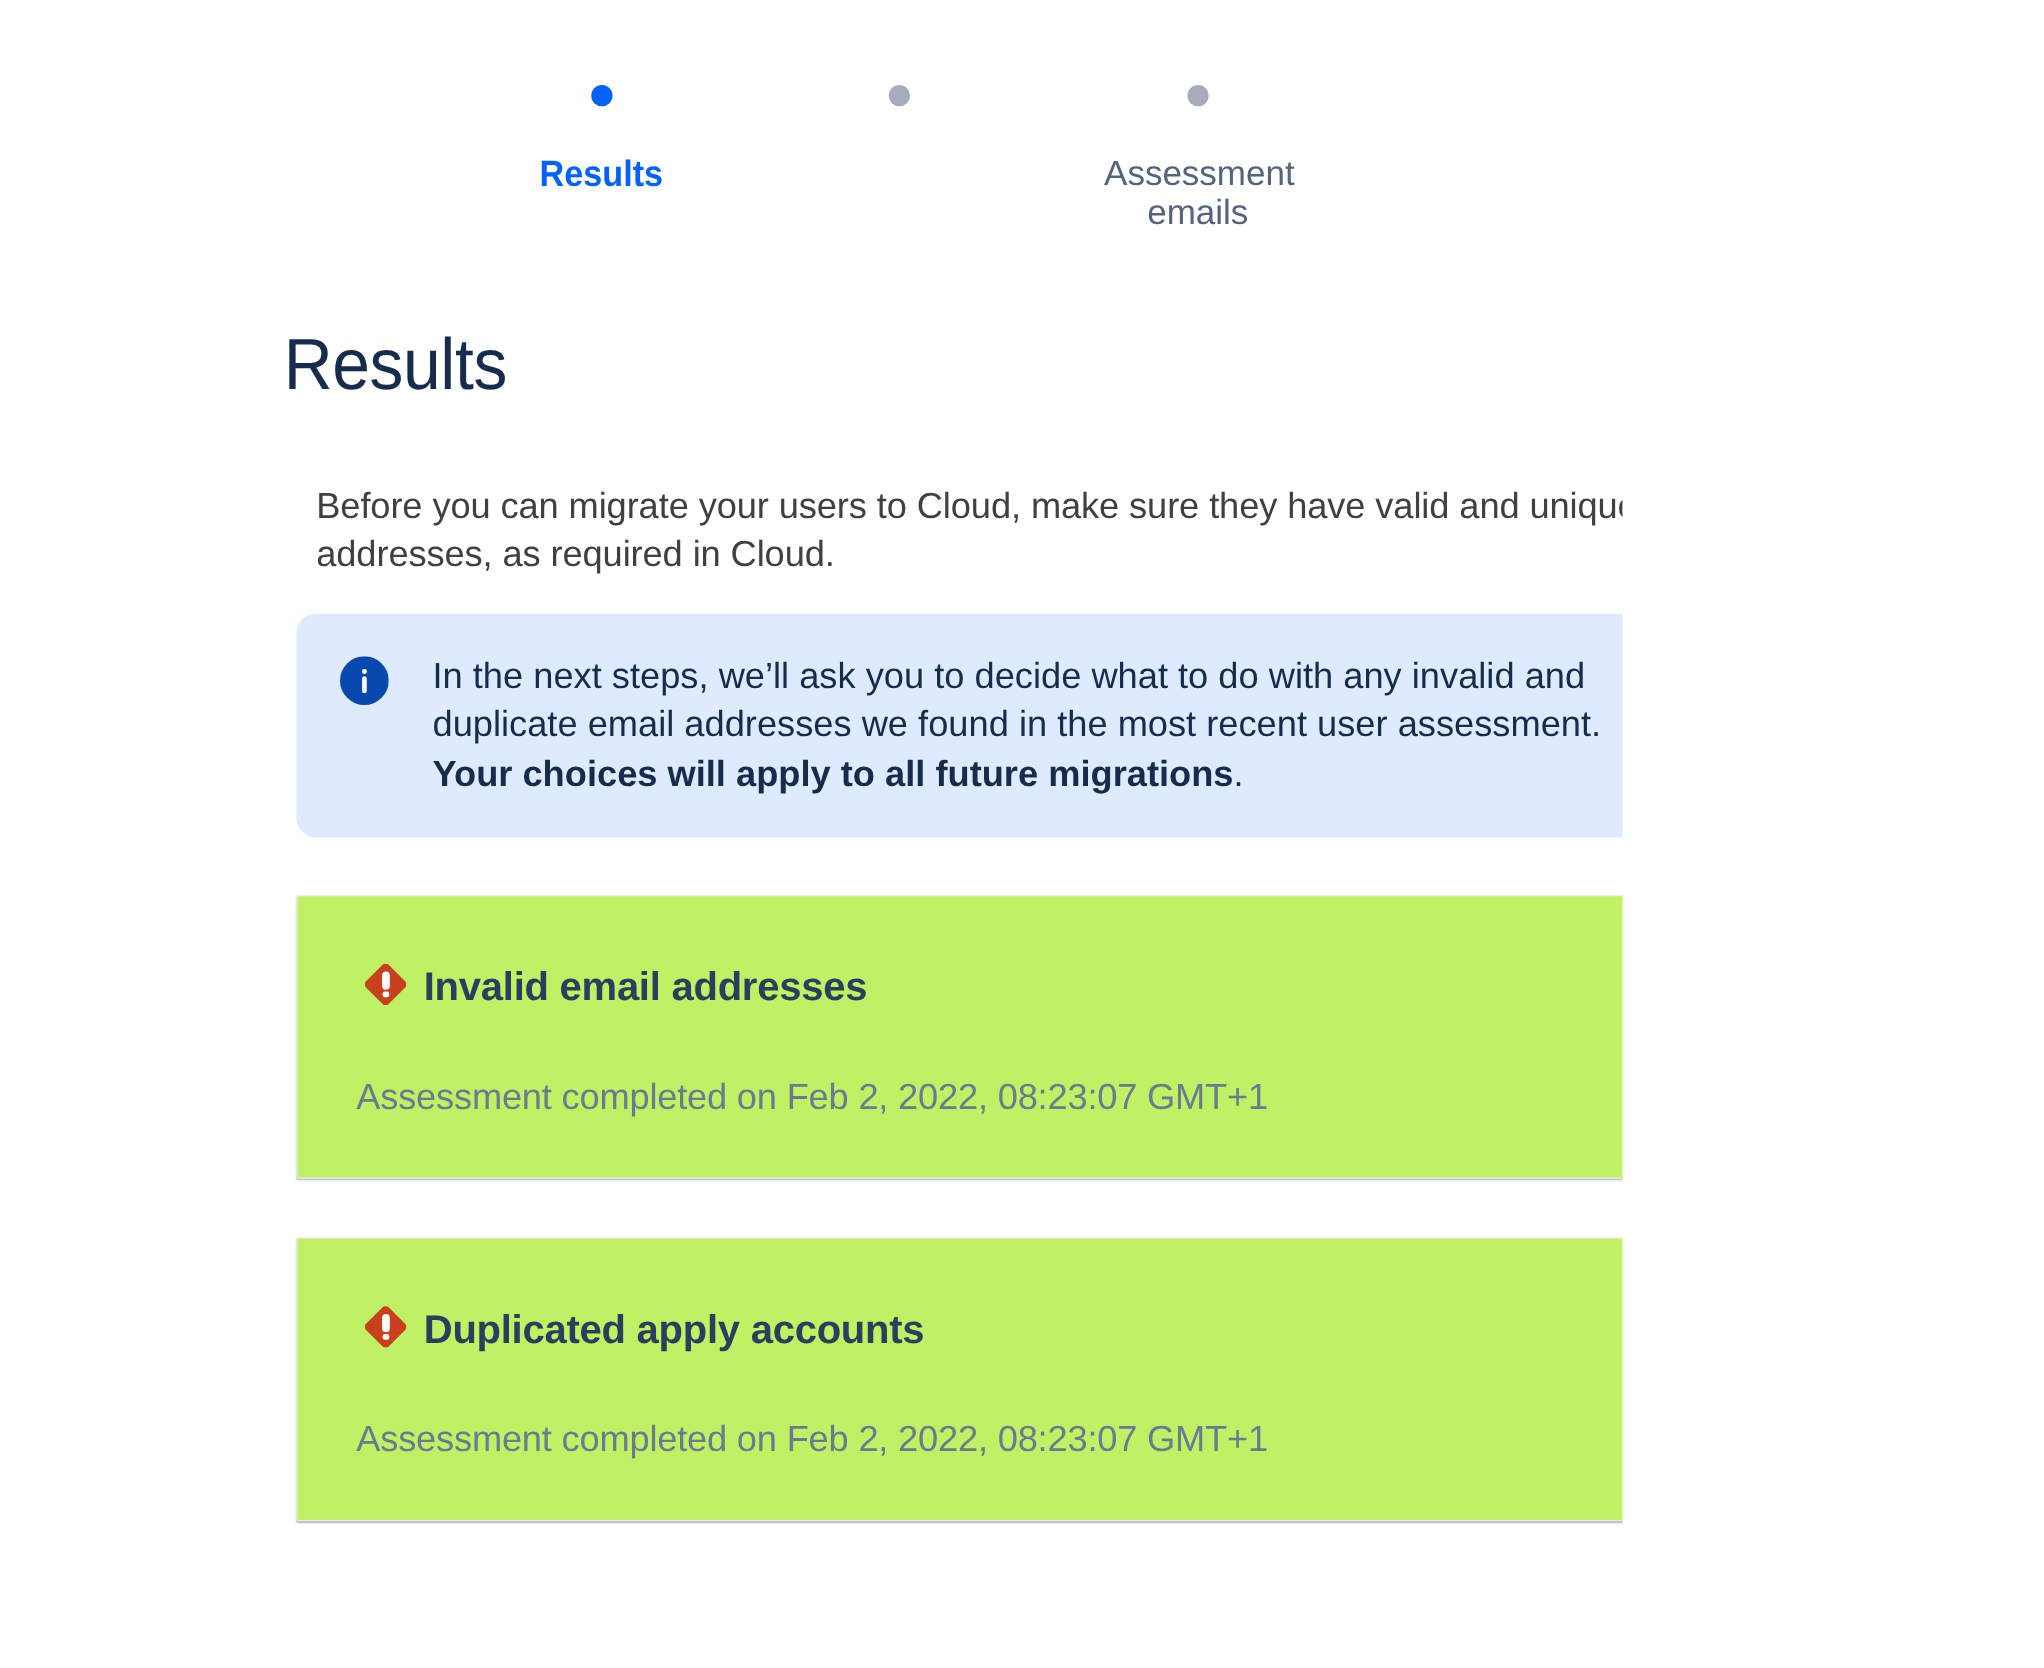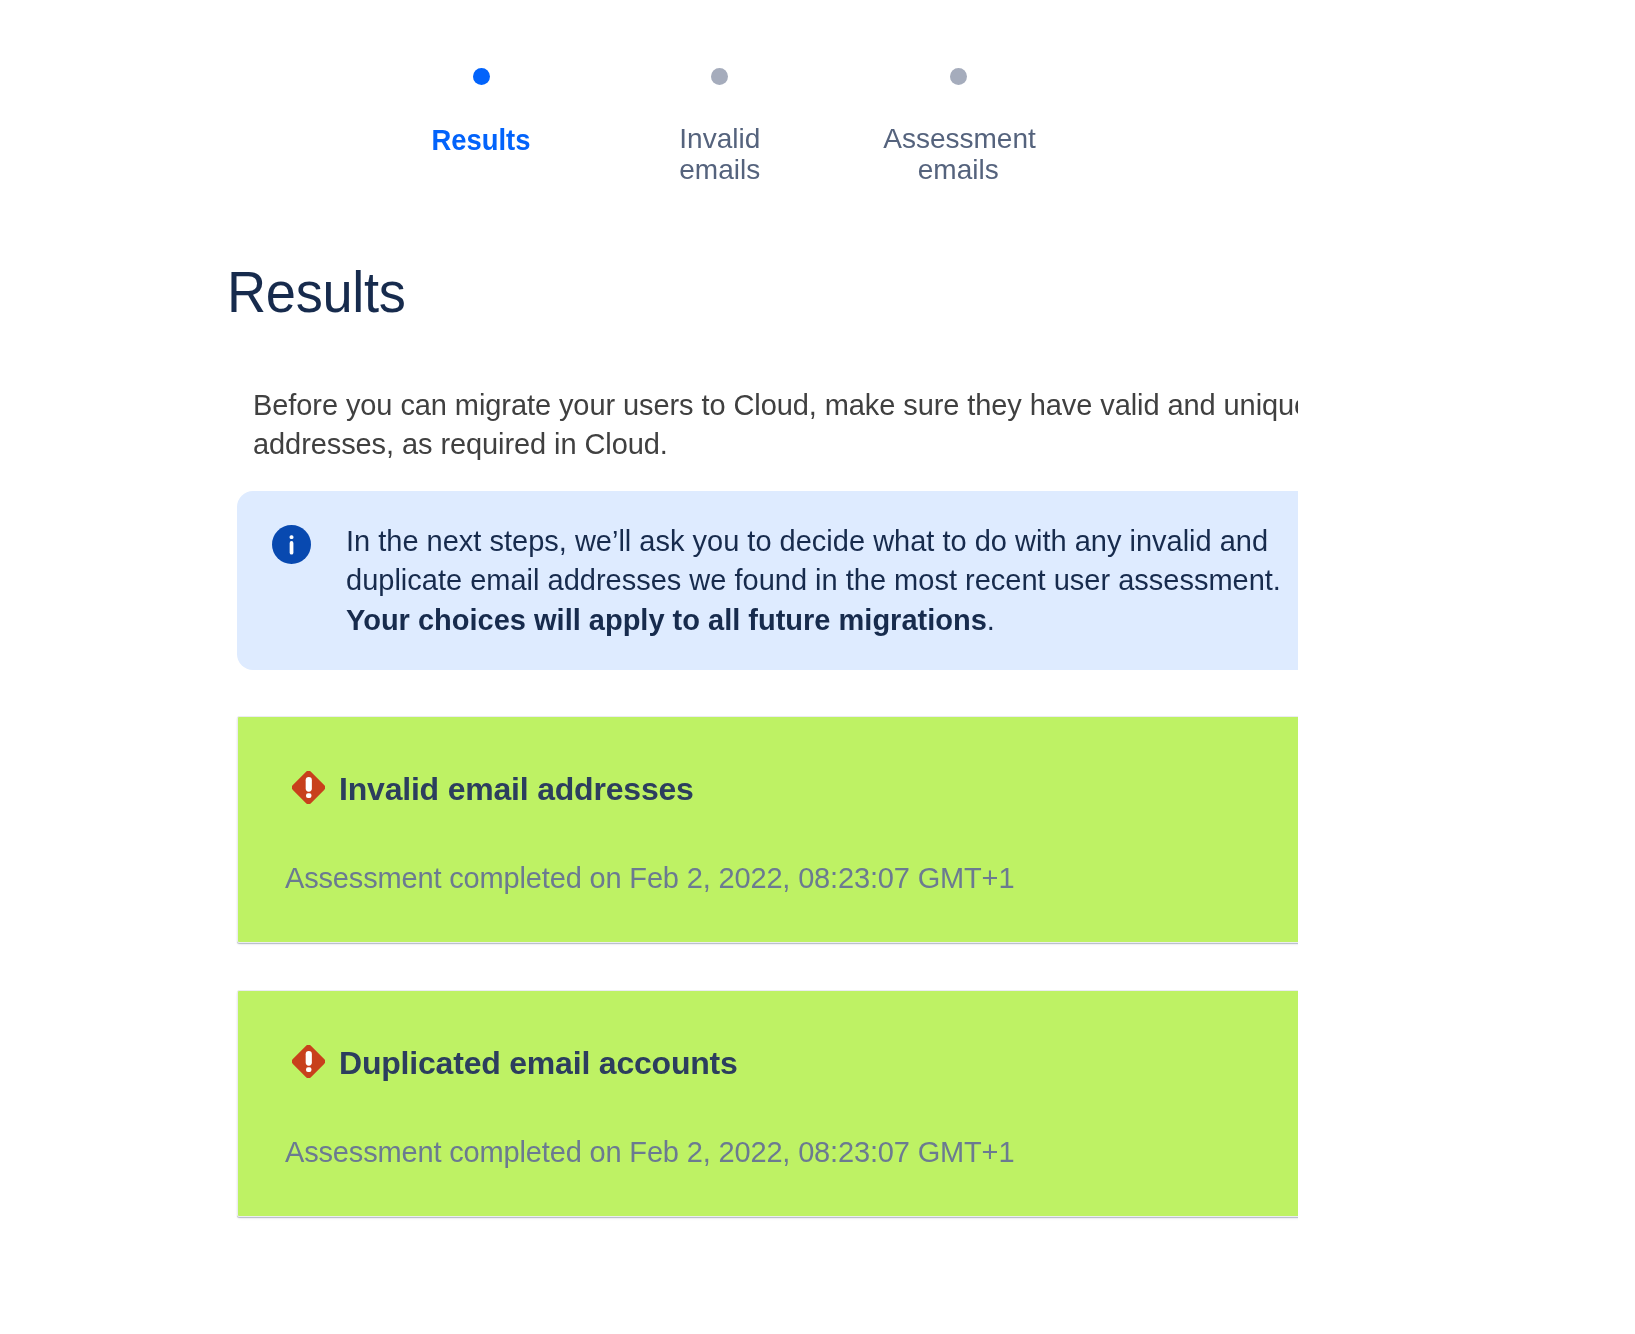--- a/index.html
+++ b/index.html
@@ -74,21 +74,20 @@
 
 <div class="page">
 
   <div class="stepper">
     <div class="step active">
       <div class="step-dot"></div>
       <div class="step-label">Results</div>
     </div>
     <div class="step">
       <div class="step-dot"></div>
-      <div class="step-label">Invalid emails</div>
     </div>
     <div class="step">
       <div class="step-dot"></div>
       <div class="step-label">Assessment emails</div>
     </div>
   </div>
 
   <div class="content">
     <h1 class="title">Results</h1>
     <p class="intro">Before you can migrate your users to Cloud, make sure they have valid and unique email addresses, as required in Cloud.</p>
@@ -118,18 +117,18 @@
     </div>
 
     <div class="card" id="card2">
       <span class="card-icon">
         <svg viewBox="0 0 24 24" width="33" height="33">
             <path d="M10.23 0.62a2.5 2.5 0 0 1 3.54 0l9.61 9.61a2.5 2.5 0 0 1 0 3.54l-9.61 9.61a2.5 2.5 0 0 1-3.54 0L0.62 13.77a2.5 2.5 0 0 1 0-3.54Z" fill="#c8401c"></path>
             <rect x="9.95" y="4.45" width="4.5" height="10.6" rx="2.25" fill="#fff"></rect>
             <rect x="10.2" y="16.15" width="3.95" height="3.4" rx="1.4" fill="#fff"></rect>
           </svg>
       </span>
-      <span class="card-title">Duplicated email accounts</span>
+      <span class="card-title">Duplicated apply accounts</span>
       <span class="card-count">120</span>
       <span class="card-sub">Assessment completed on Feb 2, 2022, 08:23:07 GMT+1</span>
     </div>
   </div>
 </div>
 
 </body></html>

